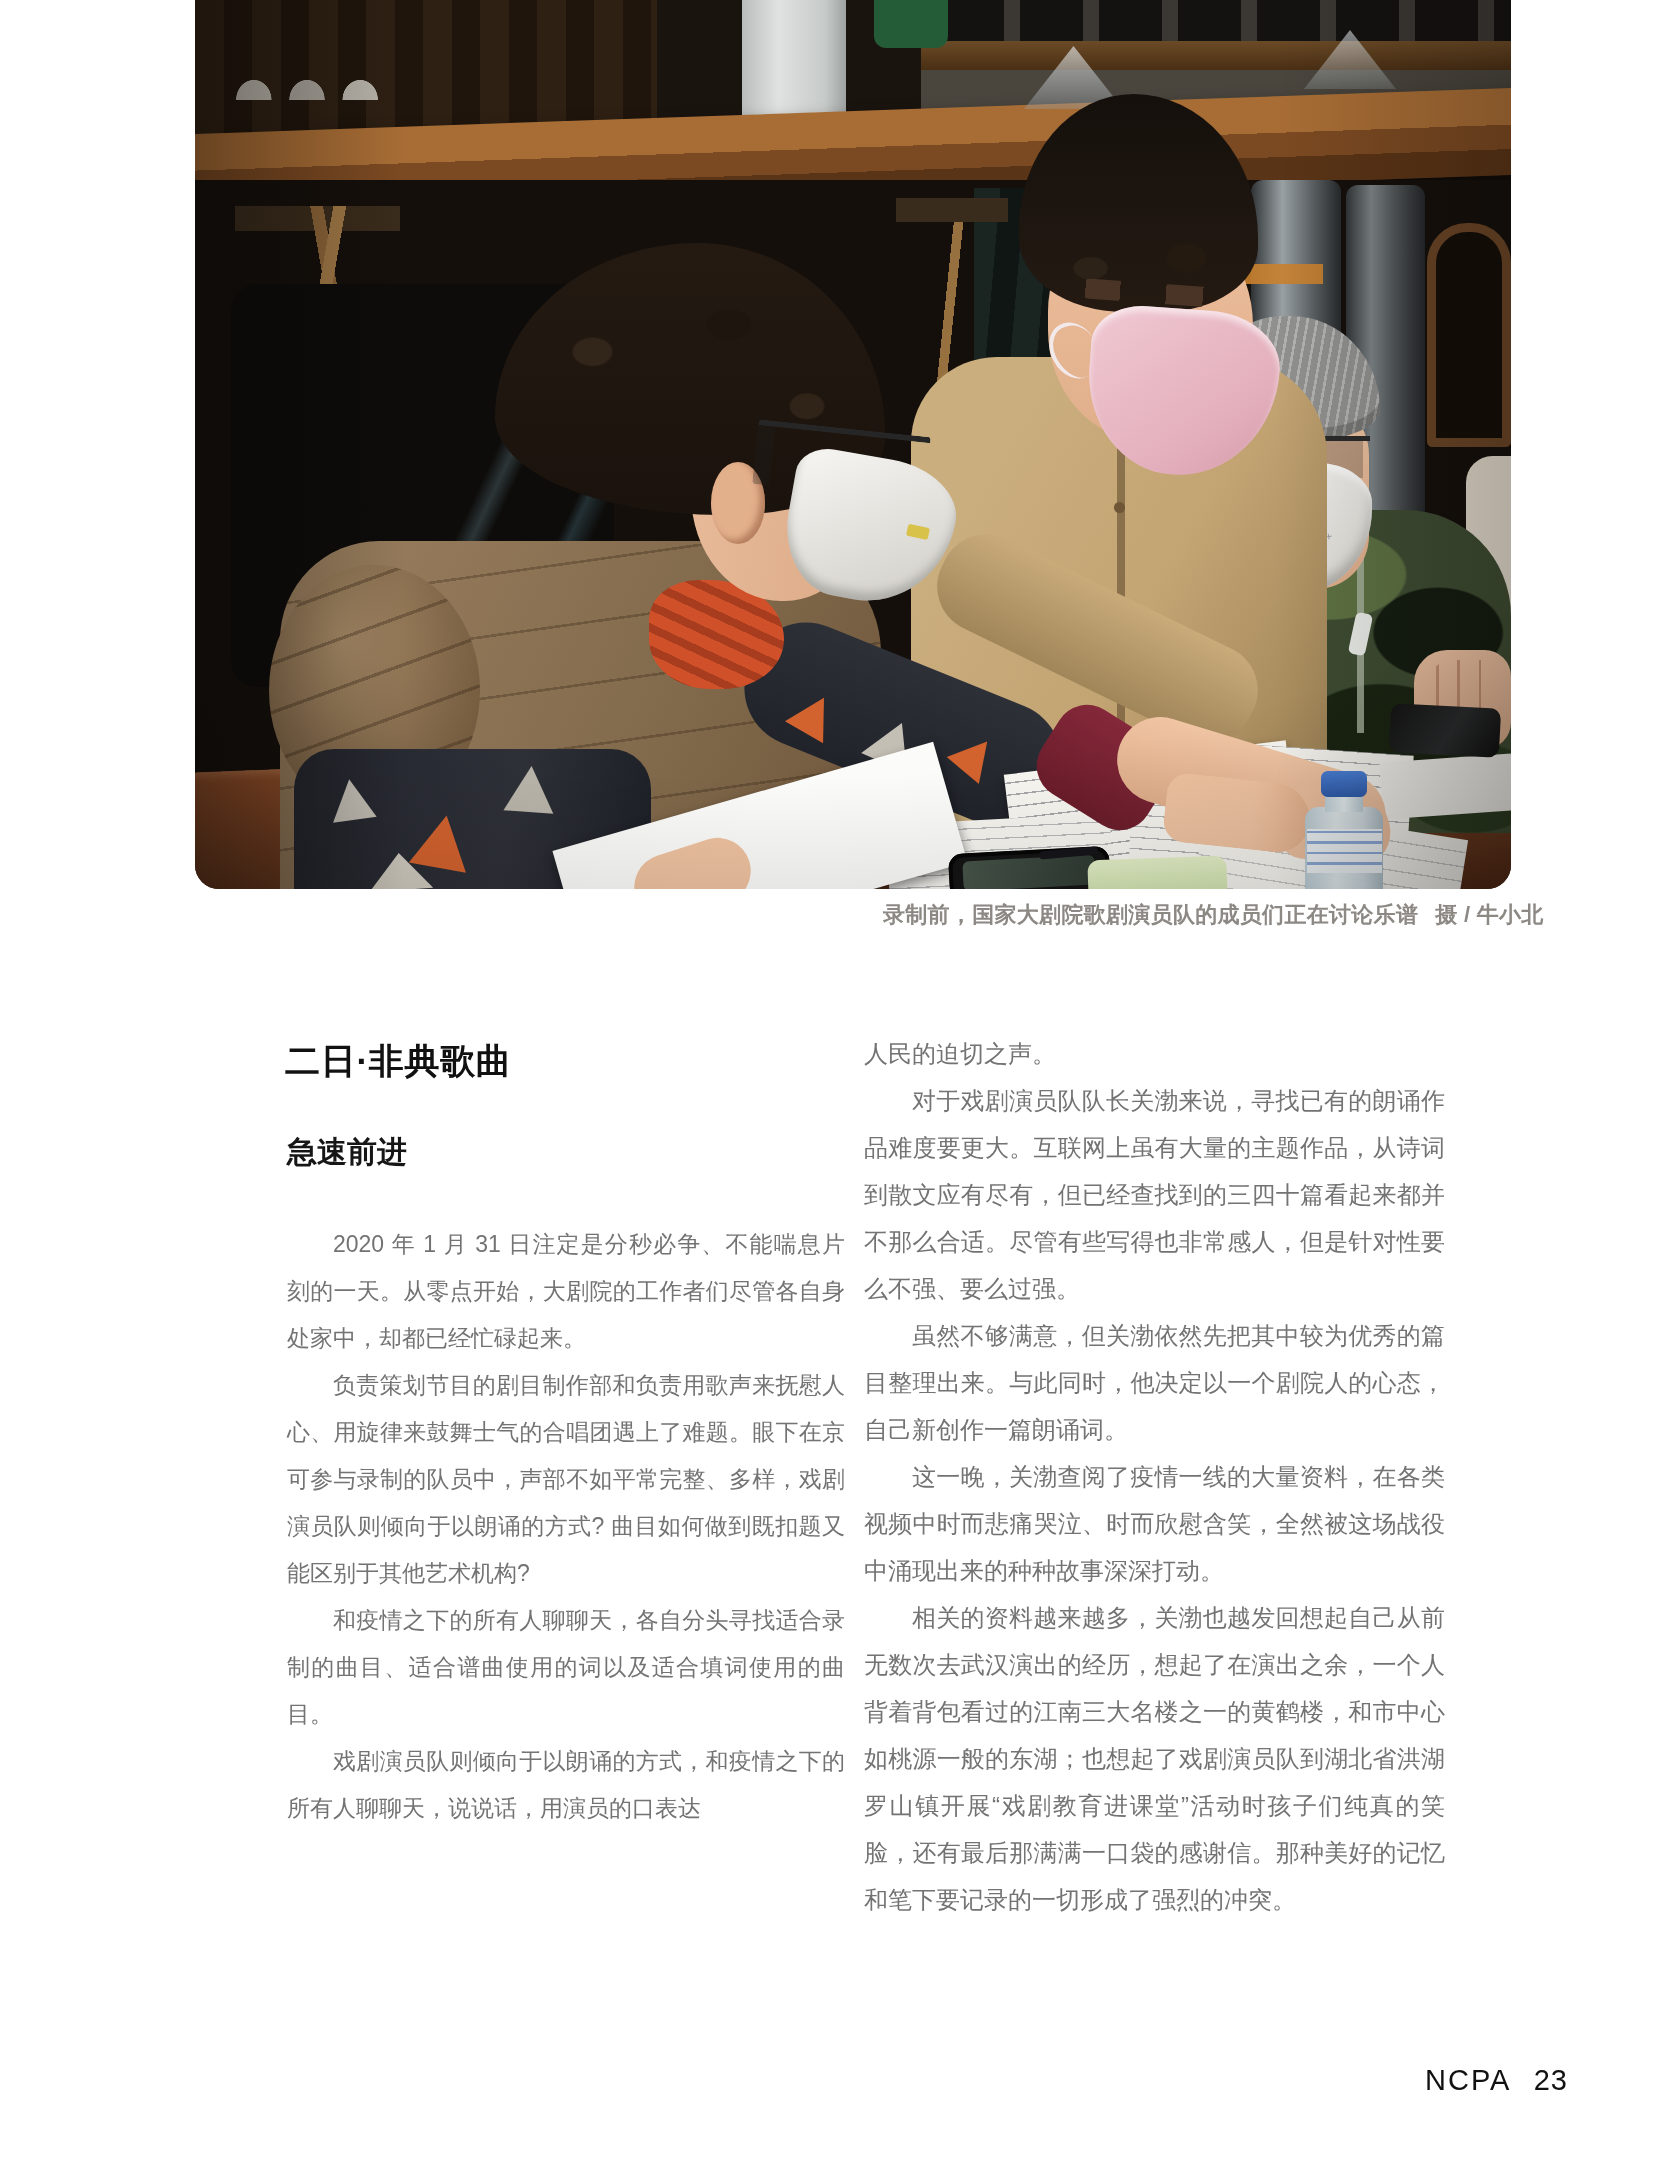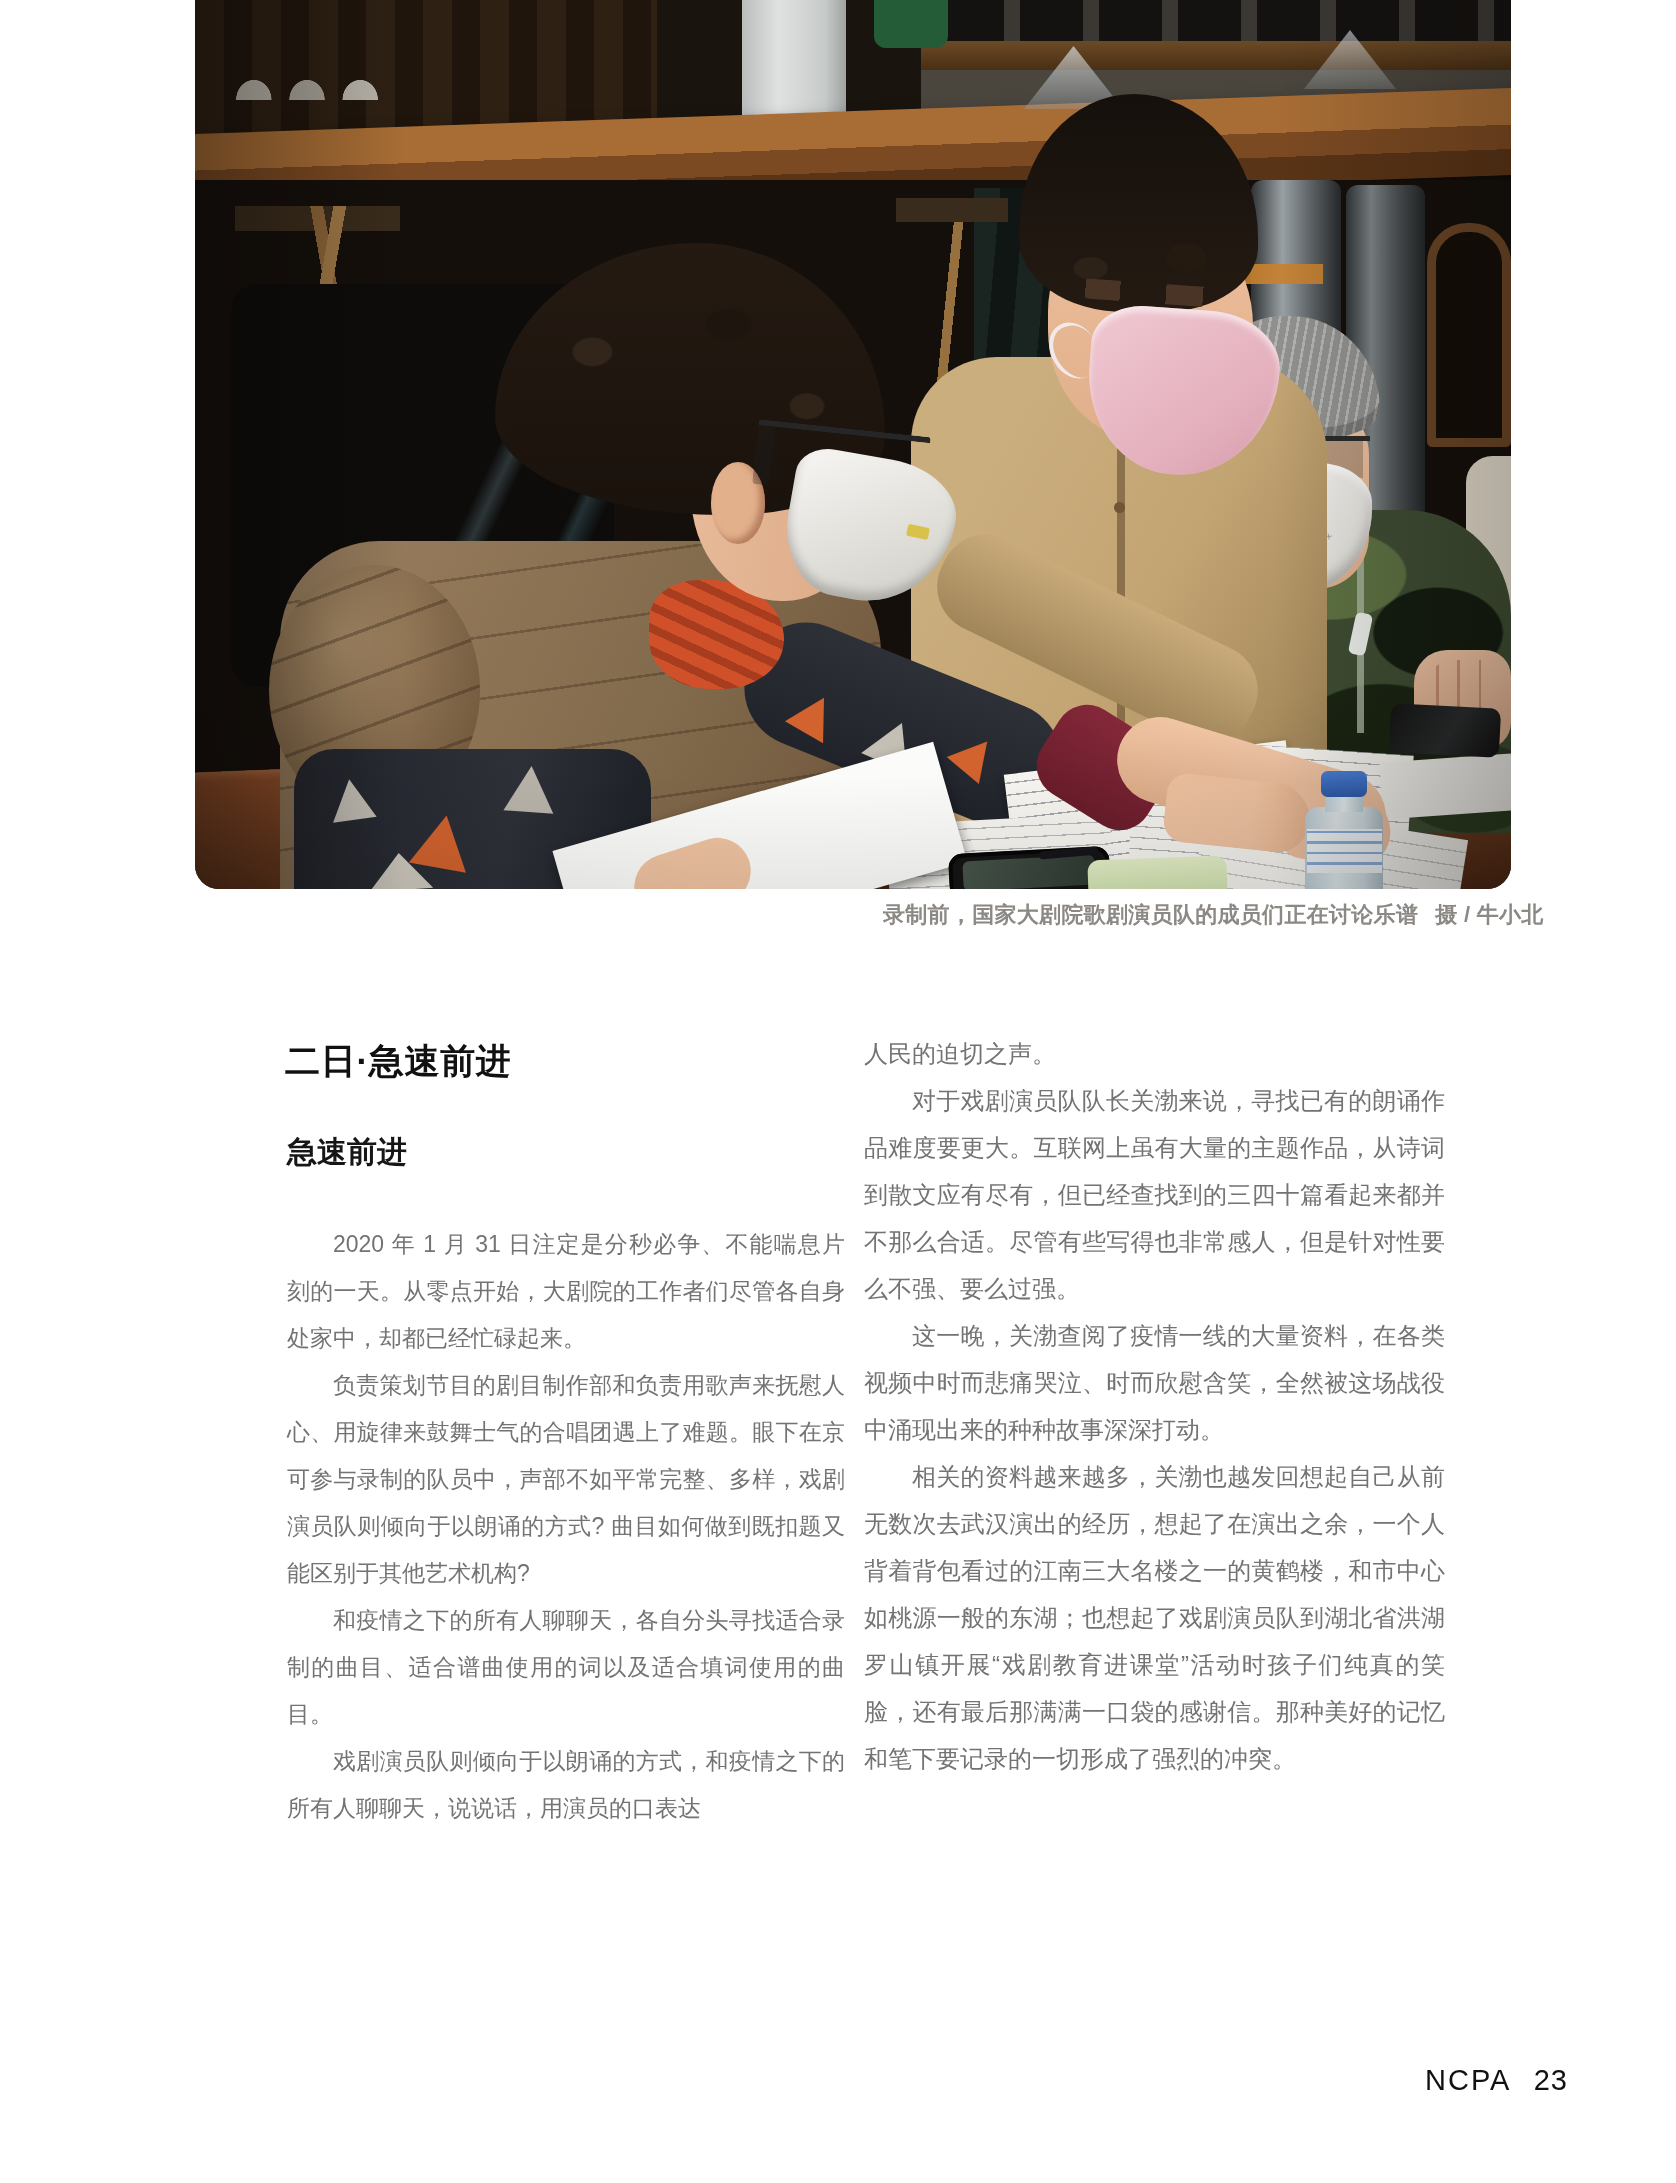--- a/index.html
+++ b/index.html
@@ -245,33 +245,34 @@
 
     <div class="el" style="left:0;top:0;width:1316px;height:889px;pointer-events:none;
                 background:linear-gradient(90deg,rgba(8,5,3,.40),rgba(8,5,3,0) 16%,rgba(8,5,3,0) 82%,rgba(8,5,3,.22)),
                            radial-gradient(140% 120% at 45% 25%,rgba(0,0,0,0) 52%,rgba(6,4,2,.38) 100%);"></div>
   </div>
 
   <div class="caption">
     <span>录制前，国家大剧院歌剧演员队的成员们正在讨论乐谱</span><span class="credit">摄 / 牛小北</span>
   </div>
 
-  <h1 class="headline" style="margin:0;">二日·急速前进</h1>
+  <h1 class="headline" style="margin:0;">二日·非典歌曲</h1>
   <h2 class="subhead" style="margin:0;">急速前进</h2>
 
   <div class="col col-left">
     <p>2020 年 1 月 31 日注定是分秒必争、不能喘息片刻的一天。从零点开始，大剧院的工作者们尽管各自身处家中，却都已经忙碌起来。</p>
     <p>负责策划节目的剧目制作部和负责用歌声来抚慰人心、用旋律来鼓舞士气的合唱团遇上了难题。眼下在京可参与录制的队员中，声部不如平常完整、多样，戏剧演员队则倾向于以朗诵的方式? 曲目如何做到既扣题又能区别于其他艺术机构?</p>
     <p>和疫情之下的所有人聊聊天，各自分头寻找适合录制的曲目、适合谱曲使用的词以及适合填词使用的曲目。</p>
     <p>戏剧演员队则倾向于以朗诵的方式，和疫情之下的所有人聊聊天，说说话，用演员的口表达</p>
   </div>
 
   <div class="col col-right">
     <p class="noindent">人民的迫切之声。</p>
     <p>对于戏剧演员队队长关渤来说，寻找已有的朗诵作品难度要更大。互联网上虽有大量的主题作品，从诗词到散文应有尽有，但已经查找到的三四十篇看起来都并不那么合适。尽管有些写得也非常感人，但是针对性要么不强、要么过强。</p>
+    <p>虽然不够满意，但关渤依然先把其中较为优秀的篇目整理出来。与此同时，他决定以一个剧院人的心态，自己新创作一篇朗诵词。</p>
     <p>这一晚，关渤查阅了疫情一线的大量资料，在各类视频中时而悲痛哭泣、时而欣慰含笑，全然被这场战役中涌现出来的种种故事深深打动。</p>
     <p>相关的资料越来越多，关渤也越发回想起自己从前无数次去武汉演出的经历，想起了在演出之余，一个人背着背包看过的江南三大名楼之一的黄鹤楼，和市中心如桃源一般的东湖；也想起了戏剧演员队到湖北省洪湖罗山镇开展“戏剧教育进课堂”活动时孩子们纯真的笑脸，还有最后那满满一口袋的感谢信。那种美好的记忆和笔下要记录的一切形成了强烈的冲突。</p>
   </div>
 
   <div class="footer">
     <span>NCPA</span><span class="pageno">23</span>
   </div>
 
 </div>
 

